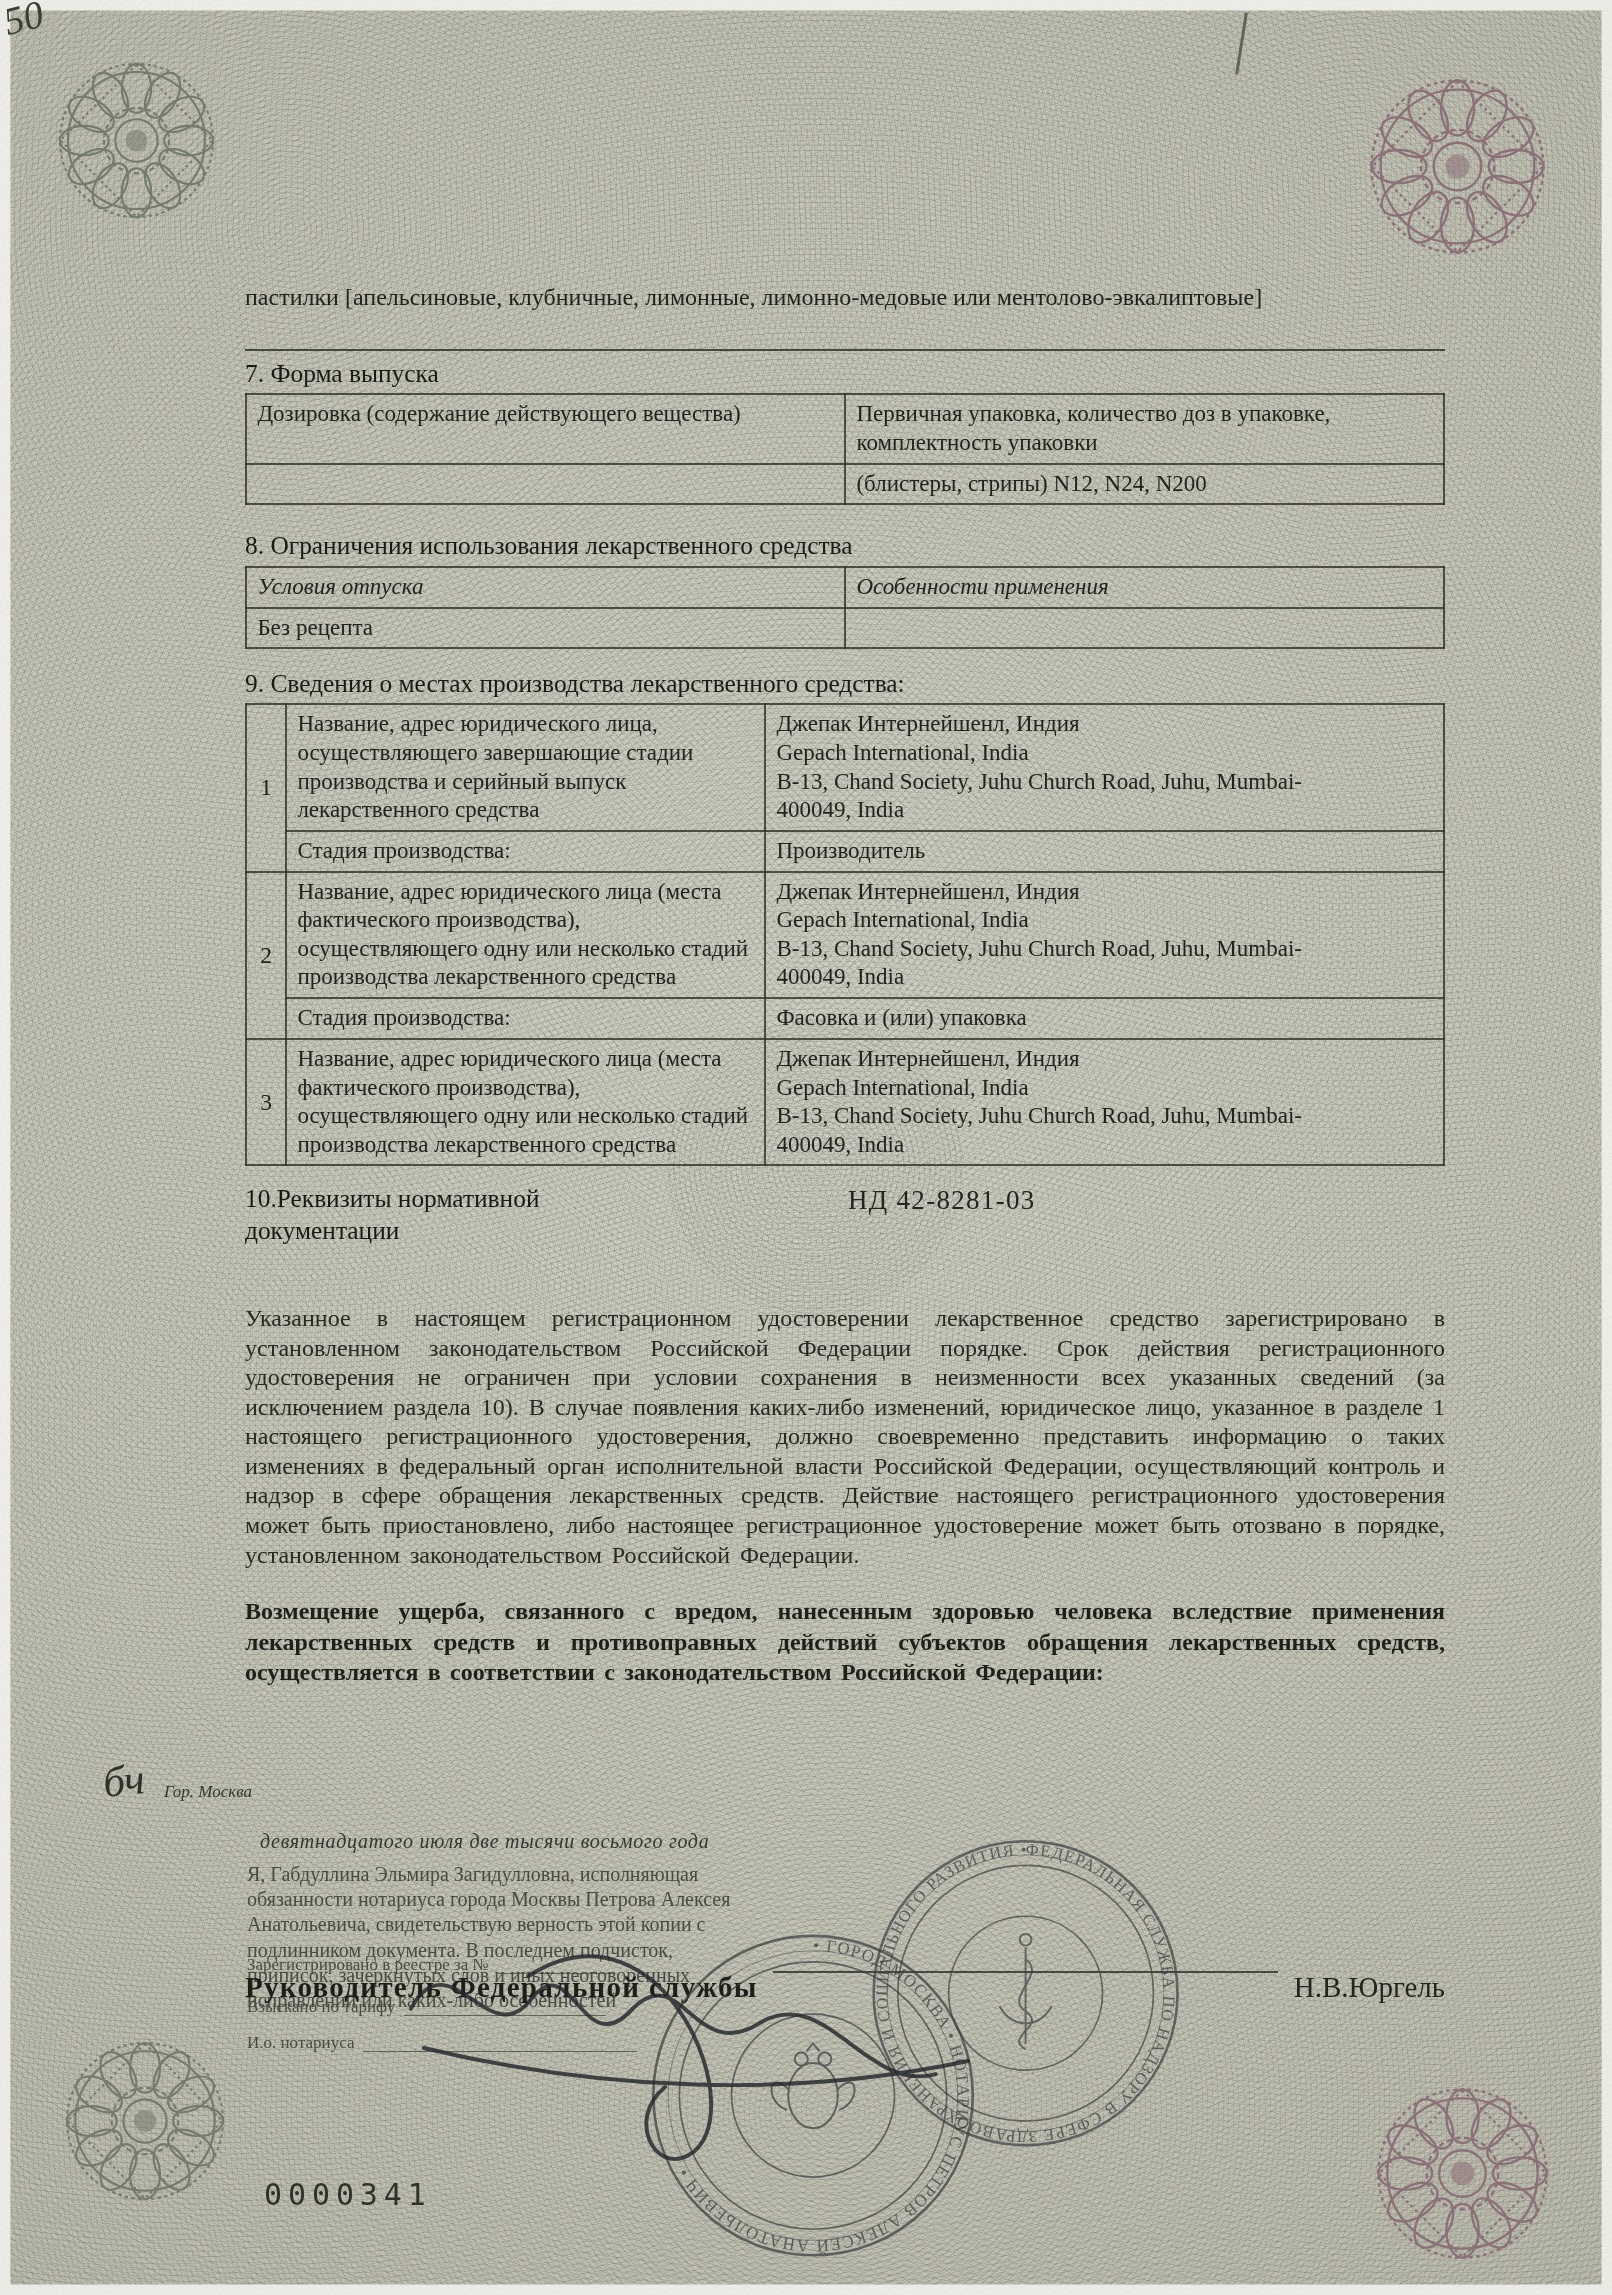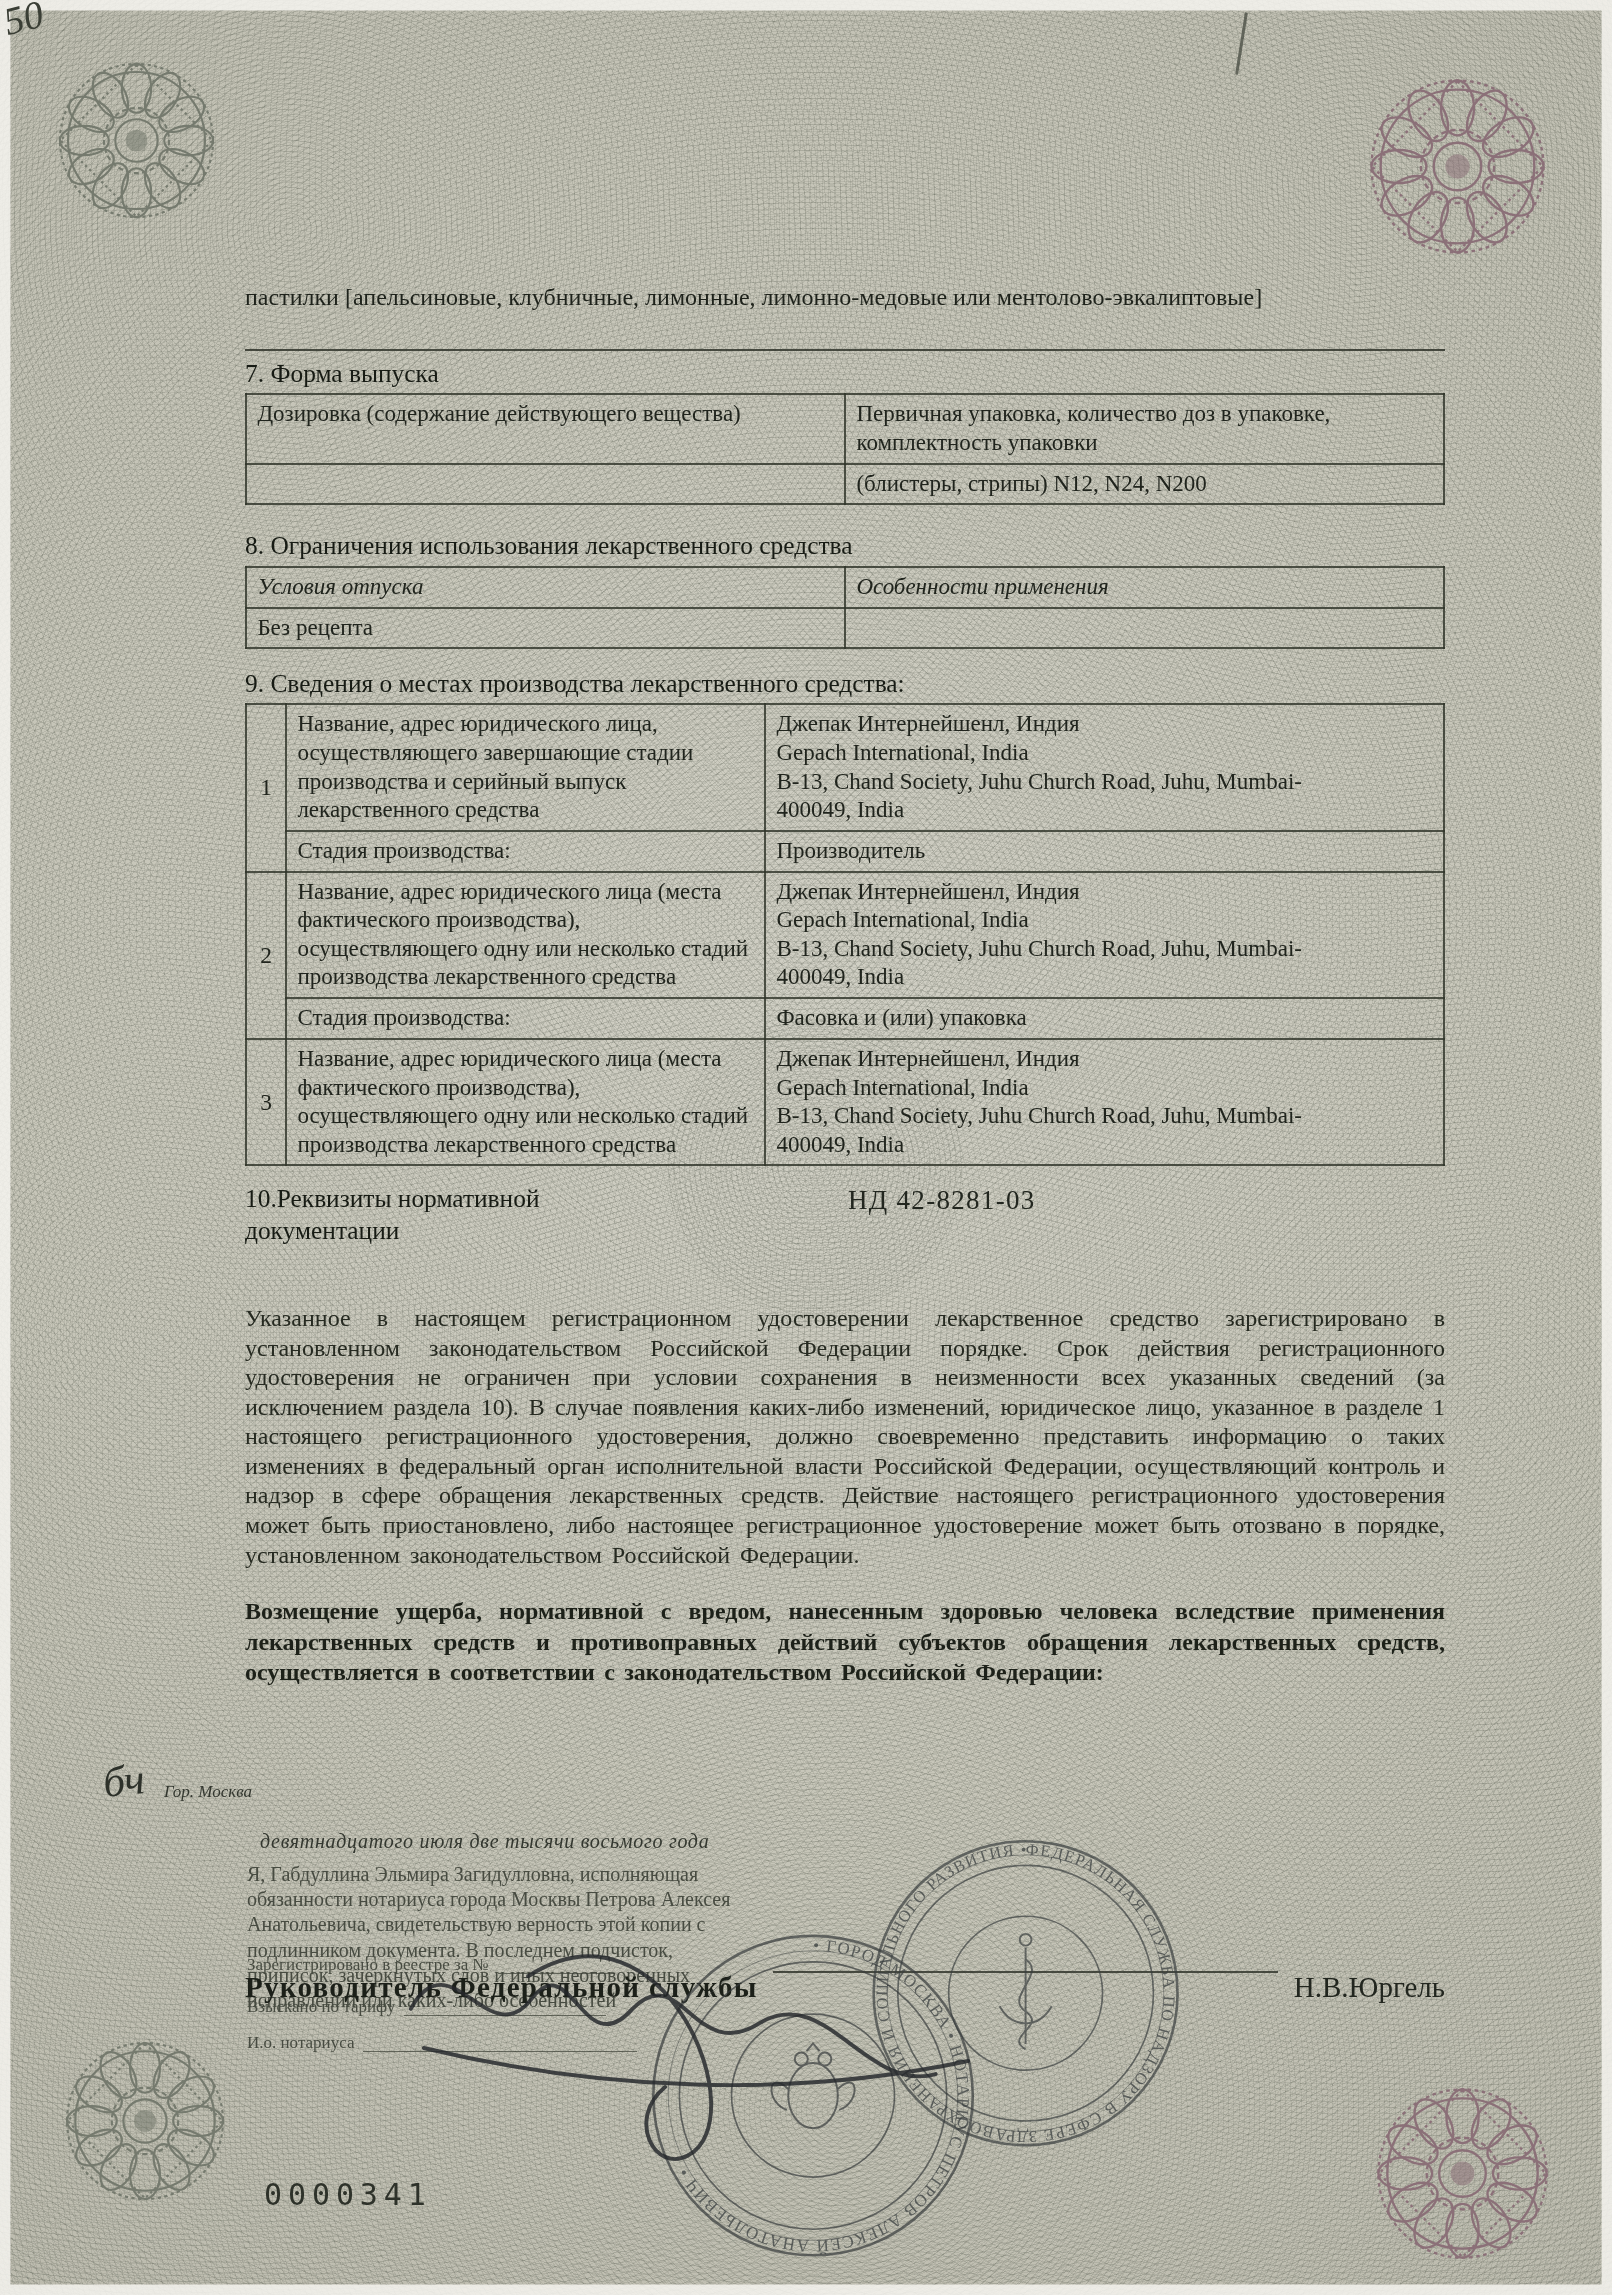--- a/index.html
+++ b/index.html
@@ -193,21 +193,21 @@
       </tbody>
         </table>
     </div>
 
     <div class="sec10">
       <div class="t">10.Реквизиты нормативной документации</div>
       <div class="v">НД 42-8281-03</div>
     </div>
 
     <div class="para1">Указанное в настоящем регистрационном удостоверении лекарственное средство зарегистрировано в установленном законодательством Российской Федерации порядке. Срок действия регистрационного удостоверения не ограничен при условии сохранения в неизменности всех указанных сведений (за исключением раздела 10). В случае появления каких-либо изменений, юридическое лицо, указанное в разделе 1 настоящего регистрационного удостоверения, должно своевременно представить информацию о таких изменениях в федеральный орган исполнительной власти Российской Федерации, осуществляющий контроль и надзор в сфере обращения лекарственных средств. Действие настоящего регистрационного удостоверения может быть приостановлено, либо настоящее регистрационное удостоверение может быть отозвано в порядке, установленном законодательством Российской Федерации.</div>
-    <div class="para2">Возмещение ущерба, нормативной с вредом, нанесенным здоровью человека вследствие применения лекарственных средств и противоправных действий субъектов обращения лекарственных средств, осуществляется в соответствии с законодательством Российской Федерации:</div>
+    <div class="para2">Возмещение ущерба, связанного с вредом, нанесенным здоровью человека вследствие применения лекарственных средств и противоправных действий субъектов обращения лекарственных средств, осуществляется в соответствии с законодательством Российской Федерации:</div>
   </div>
 
   <div class="abs hand" style="left:164px;top:1782px;font-size:17px">Гор. Москва</div>
   <div class="abs hand" style="left:260px;top:1830px;font-size:20px;letter-spacing:0.7px">девятнадцатого  июля  две тысячи восьмого года</div>
   <div class="abs notary-small" style="left:247px;top:1862px">Я, Габдуллина Эльмира Загидулловна, исполняющая обязанности нотариуса города Москвы Петрова Алексея Анатольевича, свидетельствую верность этой копии с подлинником документа. В последнем подчисток, приписок, зачеркнутых слов и иных неоговоренных исправлений или каких-либо особенностей</div>
   <div class="abs notary-line" style="left:247px;top:1955px">
     <span>Зарегистрировано в реестре за №</span>
       <span class="uline" style="width:117px"></span>
   </div>
   <div class="abs notary-line" style="left:247px;top:1997px">

